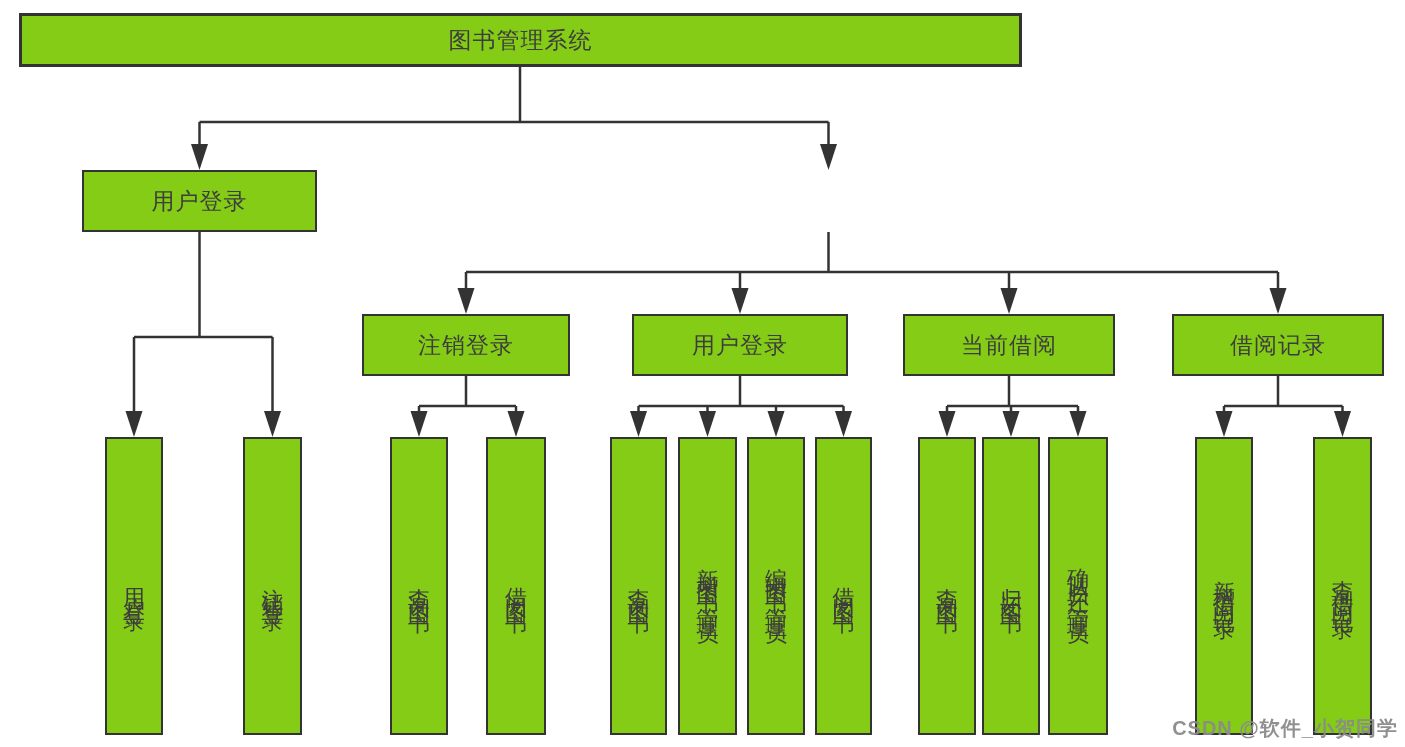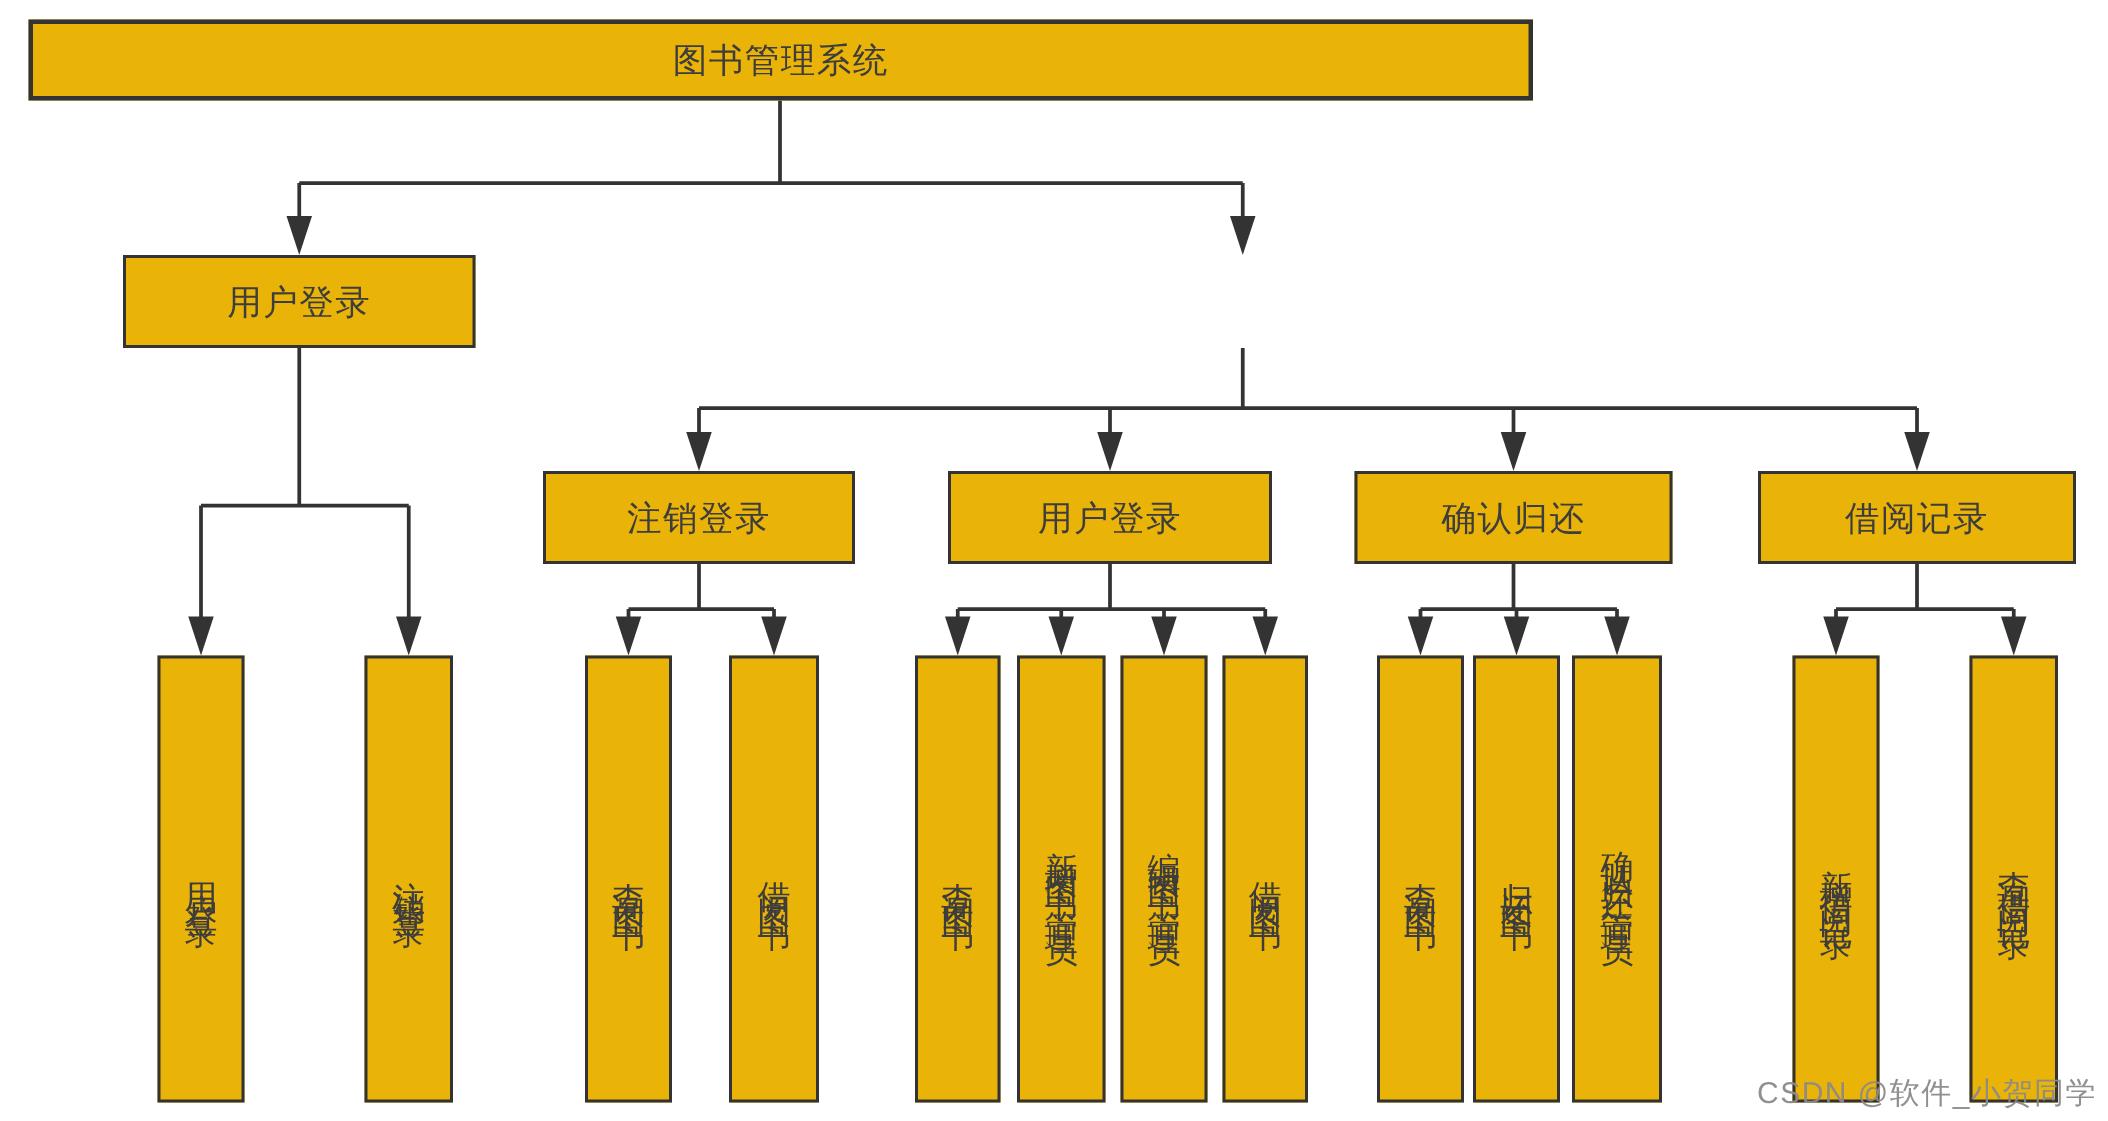--- a/index.html
+++ b/index.html
@@ -4,33 +4,33 @@
 <style>
   html,body{margin:0;padding:0;background:#ffffff;}
   .stage{
     position:relative;width:1405px;height:747px;background:#ffffff;
     font-family:"Liberation Sans","DejaVu Sans",sans-serif;color:#3d3d3d;overflow:hidden;
   }
   .wires{position:absolute;left:0;top:0;width:1405px;height:747px;}
   .ln{stroke:#333333;stroke-width:2.5;fill:none;}
   .ah{fill:#333333;stroke:none;}
   .box{
-    position:absolute;box-sizing:border-box;border:2px solid #333333;background:#eab308;
+    position:absolute;box-sizing:border-box;border:2px solid #333333;background:#84cc16;
     display:grid;place-items:center;font-size:23px;letter-spacing:1px;line-height:1;
     white-space:nowrap;
   }
   .root{border-width:3px;font-size:23px;}
   .leaf{border-width:2.5px;}
   .vtext{
     writing-mode:vertical-rl;text-orientation:mixed;
     font-size:22px;letter-spacing:8px;line-height:1;
   }
   .watermark{
     position:absolute;right:7px;bottom:5px;font-size:20px;letter-spacing:1px;
-    color:rgba(138,138,138,0.95);z-index:5;
+    color:rgba(138,138,138,0.95);z-index:5;font-weight:bold;
   }
 </style>
 </head>
 <body>
 
 <div class="stage">
 
   <svg class="wires" viewBox="0 0 1405 747" xmlns="http://www.w3.org/2000/svg">
 
     <g>
@@ -115,21 +115,21 @@
     <span>用户登录</span>
   </div>
 
   <div class="box" style="left:362px;top:314px;width:208px;height:62px">
     <span>注销登录</span>
   </div>
   <div class="box" style="left:632px;top:314px;width:216px;height:62px">
     <span>用户登录</span>
   </div>
   <div class="box" style="left:903px;top:314px;width:212px;height:62px">
-    <span>确认归还</span>
+    <span>当前借阅</span>
   </div>
   <div class="box" style="left:1172px;top:314px;width:212px;height:62px">
     <span>借阅记录</span>
   </div>
 
   <div class="box leaf" style="left:105px;top:437px;width:58px;height:298px">
     <span class="vtext">用户登录</span>
   </div>
   <div class="box leaf" style="left:243px;top:437px;width:59px;height:298px">
     <span class="vtext">注销登录</span>

